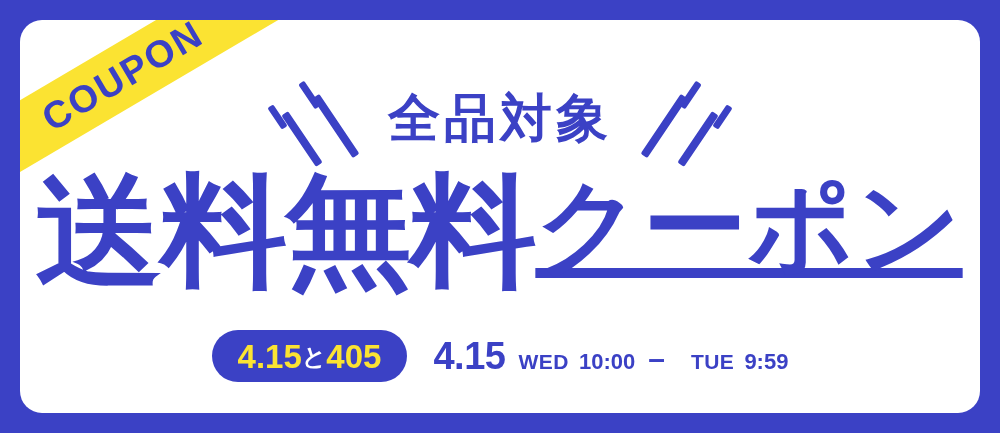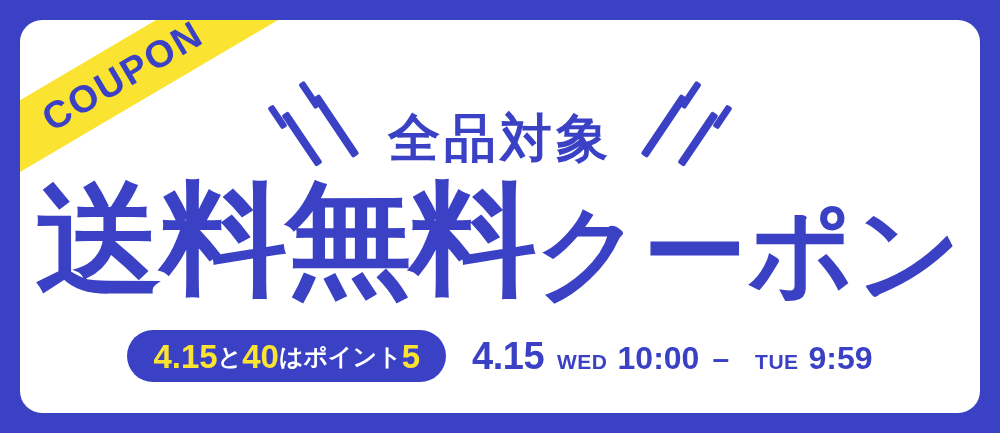--- a/index.html
+++ b/index.html
@@ -55,21 +55,21 @@
   }
 
   
   .topline {
     position: absolute;
     top: 52px;
     left: 0;
     right: 0;
     height: 92px;
     display: flex;
-    align-items: flex-end;
+    align-items: center;
     justify-content: center;
     gap: 26px;
     z-index: 3;
   }
   .slash-group {
     position: relative;
     width: 92px;
     height: 92px;
   }
   .slash {
@@ -99,21 +99,21 @@
   }
 
   
   .headline {
     position: absolute;
     top: 150px;
     left: 8px;
     right: 0;
     height: 130px;
     display: flex;
-    align-items: flex-end;
+    align-items: flex-start;
     justify-content: center;
     z-index: 3;
     white-space: nowrap;
   }
   .headline .kanji {
     color: #3B41C5;
     font-size: 122px;
     font-weight: bold;
     letter-spacing: -2px;
     line-height: 1;
@@ -121,20 +121,21 @@
   }
   .headline .kana {
     color: #3B41C5;
     font-size: 104px;
     font-weight: bold;
     letter-spacing: 1px;
     line-height: 1;
     margin-left: 10px;
     position: relative;
     top: 4px;
+    text-decoration: underline;
   }
 
   
   .bottomrow {
     position: absolute;
     left: 0;
     right: 0;
     top: 305px;
     height: 62px;
     display: flex;
@@ -184,21 +185,21 @@
     font-weight: bold;
     letter-spacing: -0.5px;
   }
   .daterange .dow {
     font-size: 21px;
     font-weight: bold;
     letter-spacing: 0.5px;
     margin-left: 13px;
   }
   .daterange .time {
-    font-size: 32px;
+    font-size: 22px;
     font-weight: bold;
     margin-left: 10px;
     letter-spacing: 0px;
   }
   .daterange .dash {
     font-size: 30px;
     font-weight: bold;
     margin: 0 13px;
   }
 </style>
@@ -232,21 +233,20 @@
       <span class="kanji">送料無料</span>
       <span class="kana">クーポン</span>
     </div>
 
     <div class="bottomrow">
 
       <div class="pill">
         <span class="num">4.15</span>
         <span class="kana">と</span>
         <span class="num">40</span>
-        <span class="kana">はポイント</span>
         <span class="num">5</span>
       </div>
 
       <div class="daterange">
         <span class="big">4.15</span>
         <span class="dow">WED</span>
         <span class="time">10:00</span>
         <span class="dash">–</span>
         <span class="dow">TUE</span>
         <span class="time">9:59</span>

